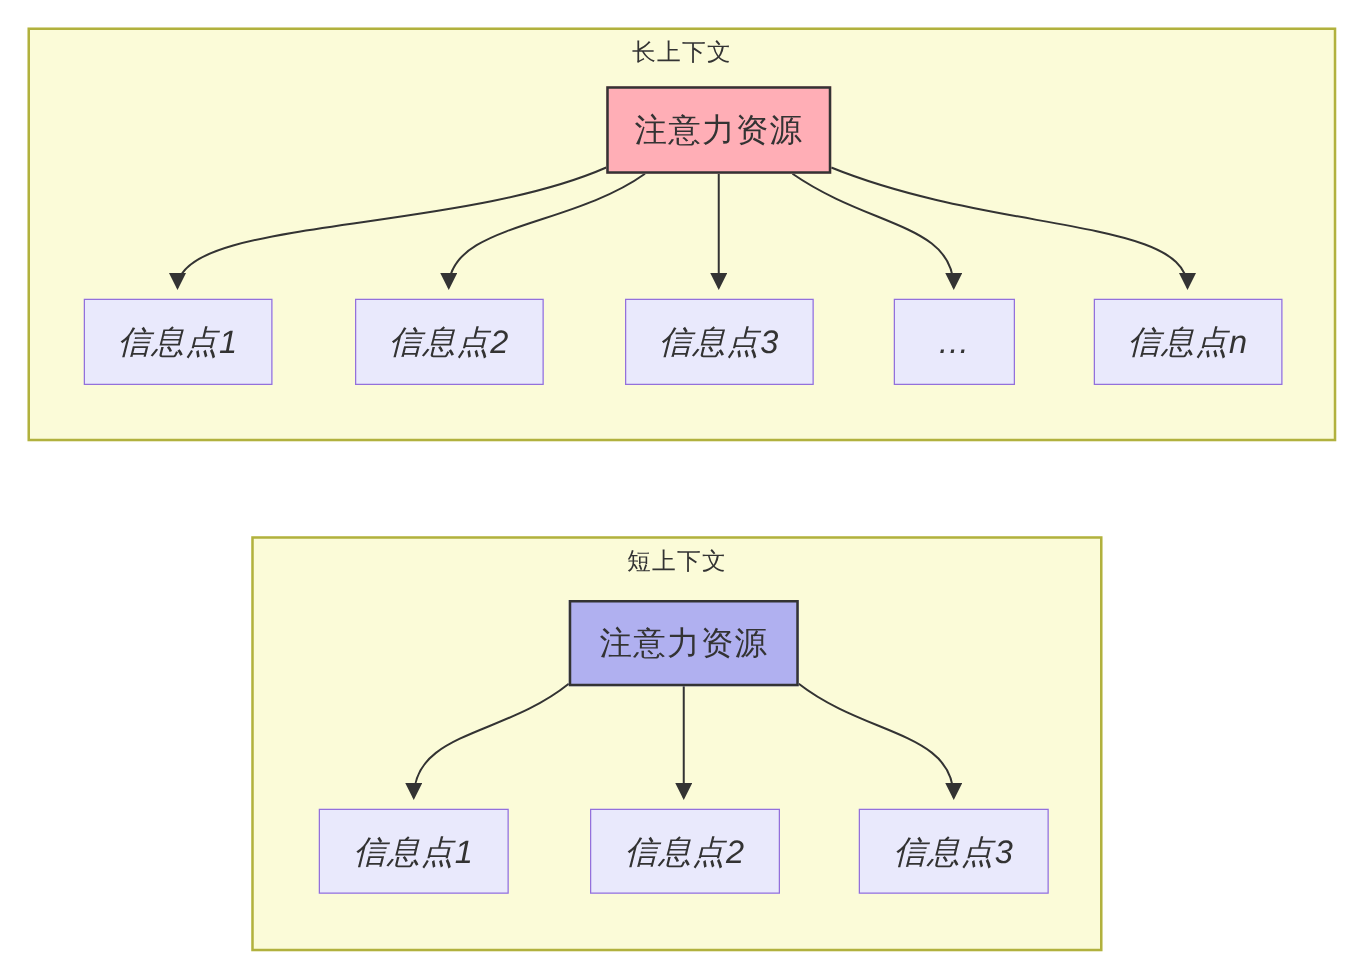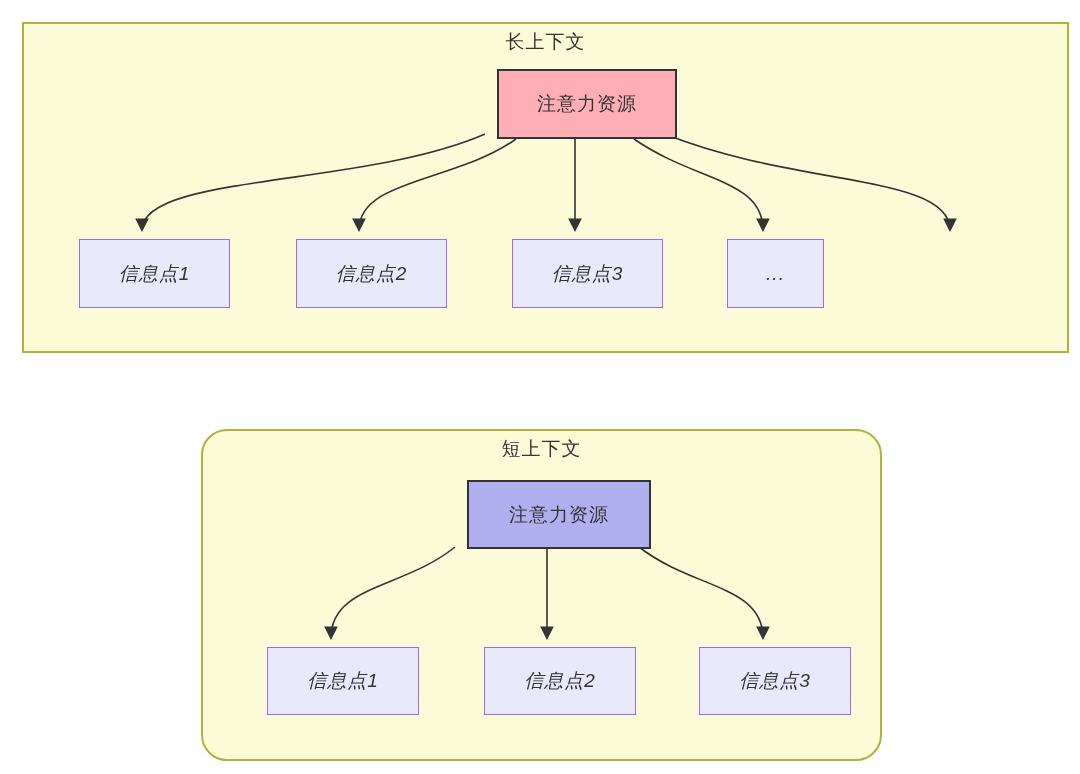--- a/index.html
+++ b/index.html
@@ -34,25 +34,24 @@
     left:0;right:0;top:5px;
     text-align:center;
     font-size:19px;
     letter-spacing:1px;
     color:var(--text-color,#333);
   }
   .edges{position:absolute;left:0;top:0;pointer-events:none;}
   .node{
     position:absolute;
     display:flex;align-items:center;justify-content:center;
-    font-size:19px;
+    font-size:26px;
     letter-spacing:1px;
     text-align:right;
     color:var(--text-color,#333);
-    margin-left:12px;
   }
   .node.target{
     background:var(--node-fill,#e9e9fc);
     border:1.5px solid var(--node-border,#9370db);
     font-style:italic;
   }
   .node.source{border:2.5px solid var(--attention-border,#333);}
   .node.source.pink{background:var(--attention-long-fill,#ffaeb6);}
   .node.source.violet{background:var(--attention-short-fill,#b0b0f0);}
   .edge{fill:none;stroke:var(--arrow-color,#333);stroke-width:1.6;}
@@ -87,23 +86,26 @@
     </div>
     <div class="node target" style="left:260px;top:215px;width:151px;height:69px;">
       <span>信息点2</span>
     </div>
     <div class="node target" style="left:476px;top:215px;width:151px;height:69px;">
       <span>信息点3</span>
     </div>
     <div class="node target" style="left:691px;top:215px;width:97px;height:69px;">
       <span>...</span>
     </div>
+    <div class="node target" style="left:851px;top:215px;width:151px;height:69px;">
+      <span>信息点n</span>
+    </div>
   </section>
 
-  <section class="container" style="left:201px;top:429px;width:681px;height:332px;border-radius:26px;">
+  <section class="container" style="left:201px;top:429px;width:681px;height:332px;">
     <div class="group-title">短上下文</div>
 
     <svg class="edges" width="681" height="332" viewBox="0 0 681 332">
       <defs>
         <marker id="arrowS" viewBox="0 0 10 10" refX="8.5" refY="5" markerWidth="8.5" markerHeight="8.5" orient="auto-start-reverse">
           <path d="M0 0 L10 5 L0 10 z" style="fill:var(--arrow-color,#333)"></path>
         </marker>
       </defs>
       <path class="edge" d="M 252 116 C 200 158, 128 154, 128 207" marker-end="url(#arrowS)"></path>
       <path class="edge" d="M 344 118 L 344 207" marker-end="url(#arrowS)"></path>

